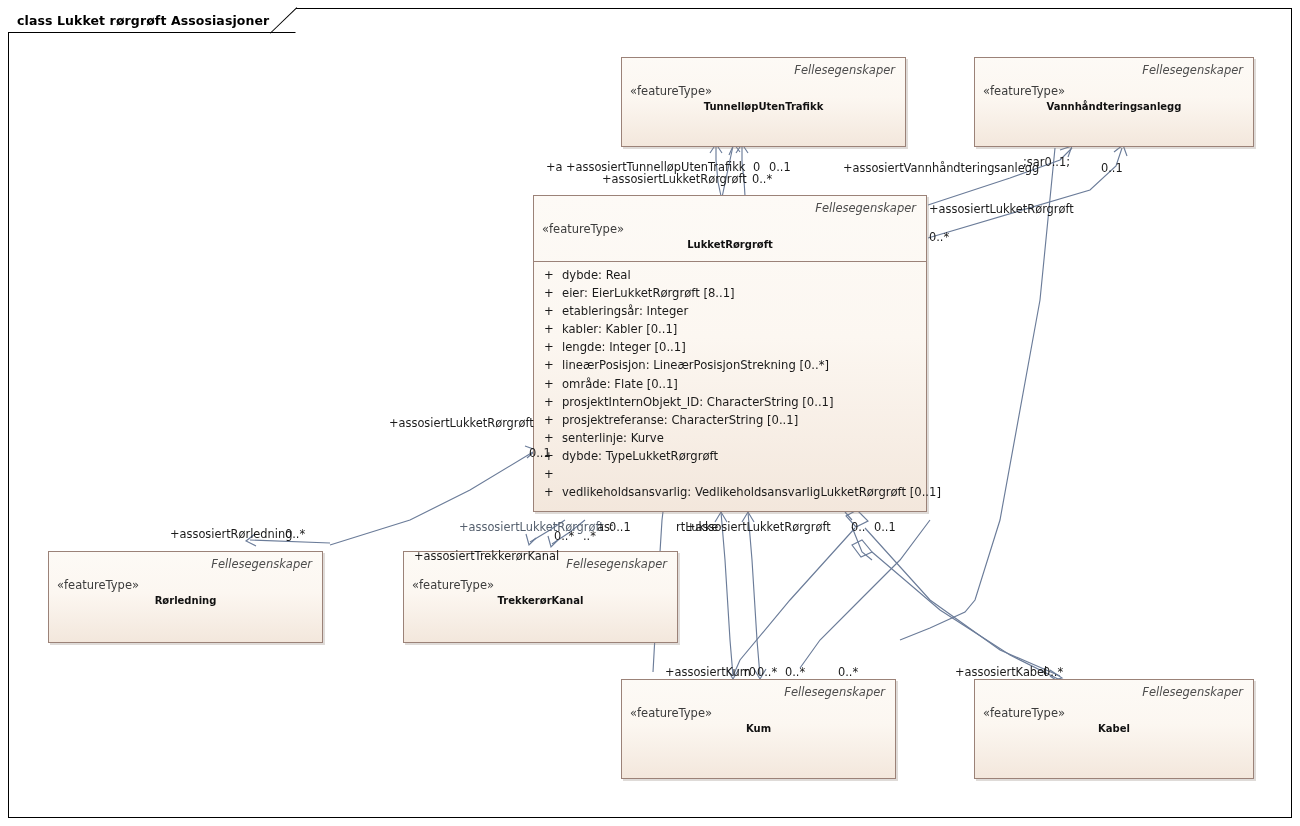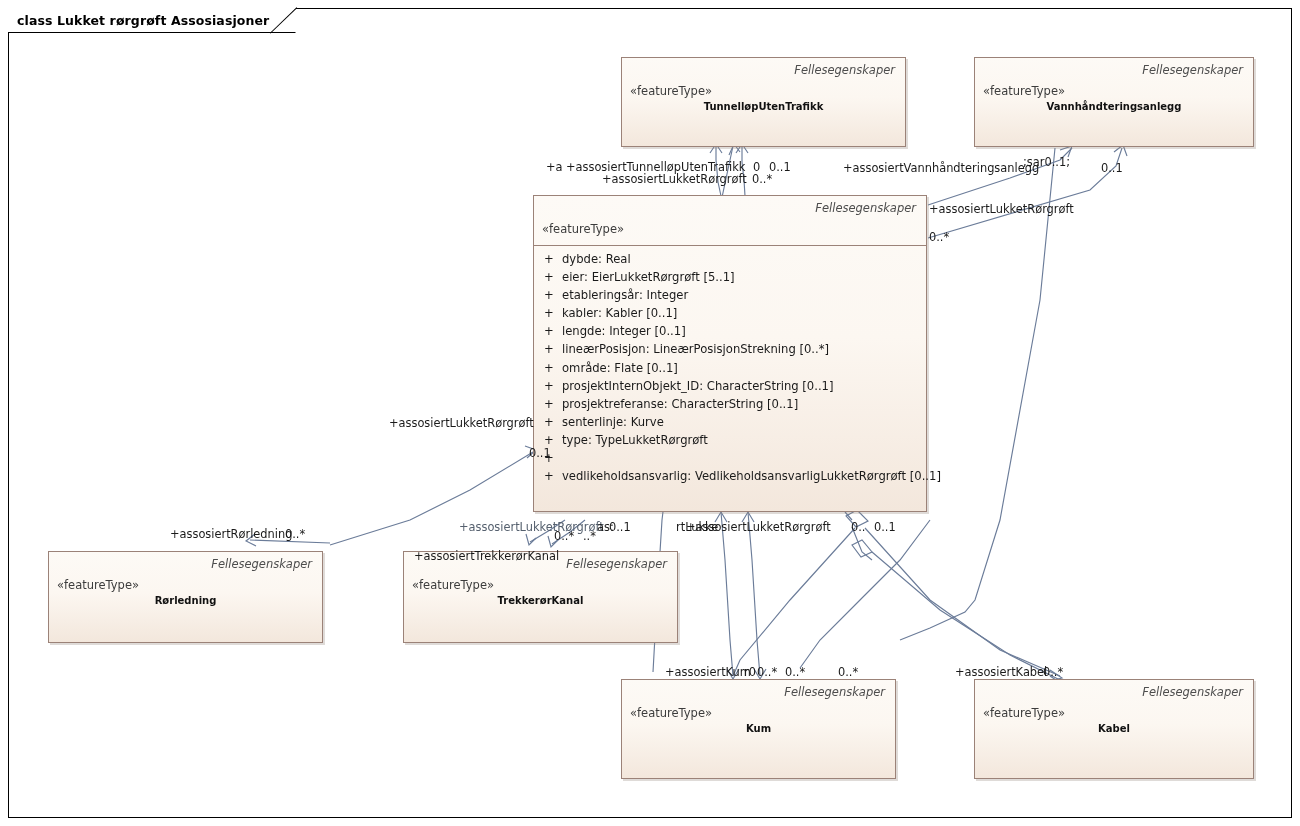--- a/index.html
+++ b/index.html
@@ -238,30 +238,31 @@
       <div class="pkg-label">Fellesegenskaper</div>
       <div class="stereotype">«featureType»</div>
       <div class="classname">Vannhåndteringsanlegg</div>
     </div>
   </div>
 
   <div class="uml-class" style="left:533px; top:195px; width:394px; height:317px;">
     <div class="uml-header">
       <div class="pkg-label">Fellesegenskaper</div>
       <div class="stereotype">«featureType»</div>
+      <div class="classname">LukketRørgrøft</div>
     </div>
     <div class="uml-divider"></div>
     <div class="uml-attrs">
       <div class="attr-row">
           <span class="attr-vis">+</span>
           <span class="attr-text">dybde: Real</span>
         </div>
       <div class="attr-row">
           <span class="attr-vis">+</span>
-          <span class="attr-text">eier: EierLukketRørgrøft [5..1]</span>
+          <span class="attr-text">eier: EierLukketRørgrøft [8..1]</span>
         </div>
       <div class="attr-row">
           <span class="attr-vis">+</span>
           <span class="attr-text">etableringsår: Integer</span>
         </div>
       <div class="attr-row">
           <span class="attr-vis">+</span>
           <span class="attr-text">kabler: Kabler [0..1]</span>
         </div>
       <div class="attr-row">
@@ -283,21 +284,21 @@
       <div class="attr-row">
           <span class="attr-vis">+</span>
           <span class="attr-text">prosjektreferanse: CharacterString [0..1]</span>
         </div>
       <div class="attr-row">
           <span class="attr-vis">+</span>
           <span class="attr-text">senterlinje: Kurve</span>
         </div>
       <div class="attr-row">
           <span class="attr-vis">+</span>
-          <span class="attr-text">type: TypeLukketRørgrøft</span>
+          <span class="attr-text">dybde: TypeLukketRørgrøft</span>
         </div>
       <div class="attr-row">
           <span class="attr-vis">+</span>
         </div>
       <div class="attr-row">
           <span class="attr-vis">+</span>
           <span class="attr-text">vedlikeholdsansvarlig: VedlikeholdsansvarligLukketRørgrøft [0..1]</span>
         </div>
     </div>
   </div>

